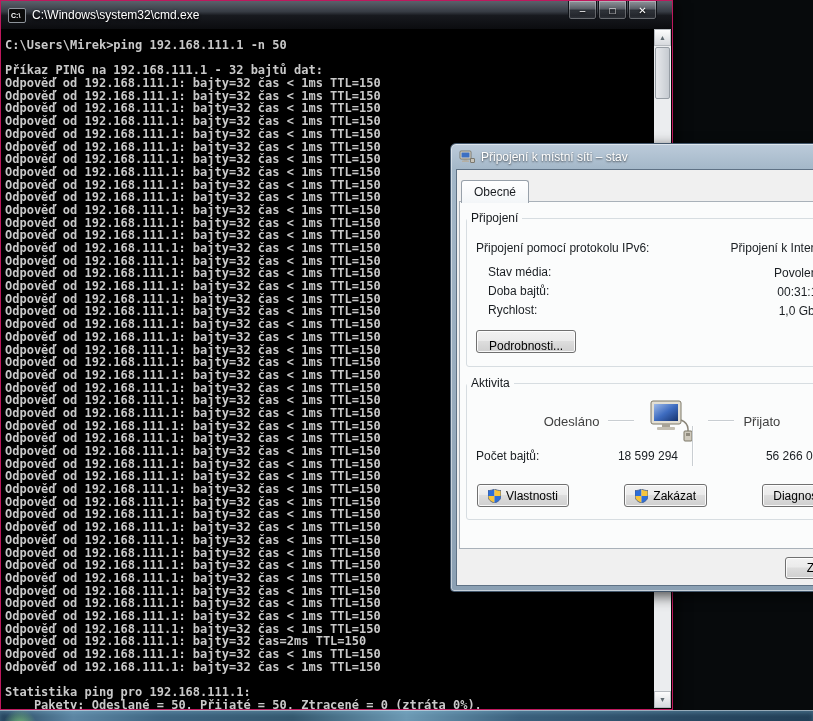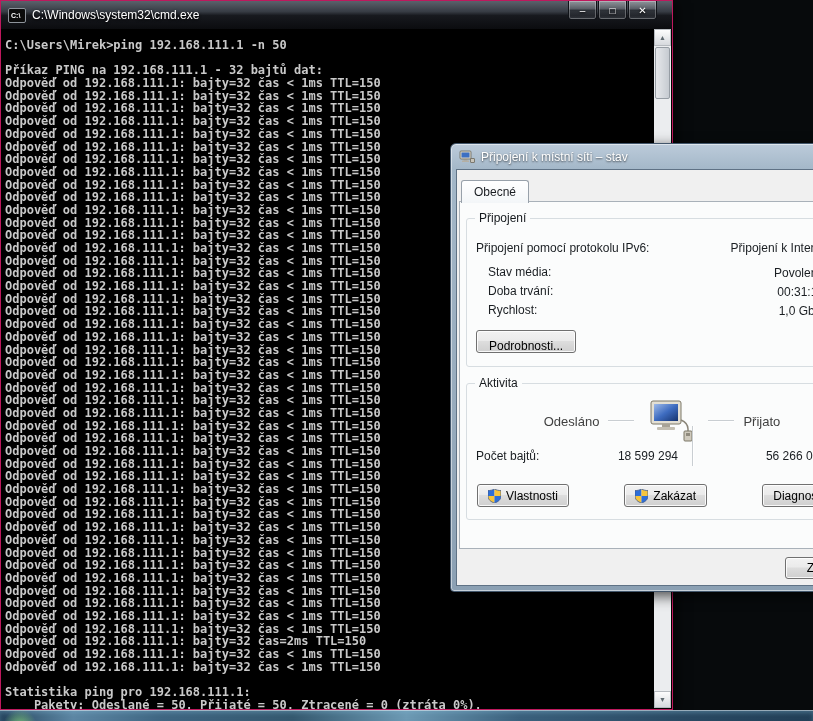--- a/index.html
+++ b/index.html
@@ -53,21 +53,21 @@
   .dlg-client { position:absolute; left:6px; right:6px; top:26px; bottom:6px;
     background:#f0f0f0; box-shadow:0 0 0 1px #5f7285; }
 
   .tab { display:inline-block; margin:10px 0 0 4px; padding:4px 12px 4px; font-size:12px; color:#1a1e22;
     background:linear-gradient(180deg,#ffffff,#f3f6f8); border:1px solid #98a1aa; border-bottom:none;
     border-radius:3px 3px 0 0; position:relative; z-index:2; cursor:default; }
   .tab-page { position:absolute; left:2px; right:2px; top:31px; bottom:36px;
     background:#fbfcfc; border:1px solid #a9b1b9; }
 
   .group { position:relative; margin:16px 6px 0; border:1px solid #d7dde1; border-radius:3px; }
-  .group-caption { position:absolute; top:-8px; left:8px; background:#fbfcfc; padding:0 4px;
+  .group-caption { position:absolute; top:-8px; left:0; background:#fbfcfc; padding:0 4px;
     font-size:12px; color:#15191d; }
   .group-inner { padding:14px 9px 12px; }
 
   .conn-row { display:flex; align-items:center; justify-content:space-between;
     font-size:12px; color:#1a1e22; }
   .conn-row .rlabel { width:178px; line-height:13px; }
   .conn-row .rvalue { text-align:right; margin-right:24px; white-space:nowrap; overflow:hidden; }
   .conn-row.tall { min-height:30px; }
   .conn-row.short { height:19px;margin-left:12px; }
   .conn-row.ipv6 .rvalue { margin-right:-26px; }
@@ -200,21 +200,21 @@
           <div class="group-inner">
             <div class="conn-row tall ipv6">
               <span class="rlabel">Připojení pomocí protokolu IPv6:</span>
               <span class="rvalue">Připojení k Internetu není k</span>
             </div>
             <div class="conn-row short">
               <span class="rlabel">Stav média:</span>
               <span class="rvalue">Povoleno</span>
             </div>
             <div class="conn-row short">
-              <span class="rlabel">Doba trvání:</span>
+              <span class="rlabel">Doba bajtů:</span>
               <span class="rvalue">00:31:14</span>
             </div>
             <div class="conn-row short">
               <span class="rlabel">Rychlost:</span>
               <span class="rvalue">1,0 Gb/s</span>
             </div>
             <button class="win-btn details-btn">Podrobnosti...</button>
           </div>
         </div>
 

